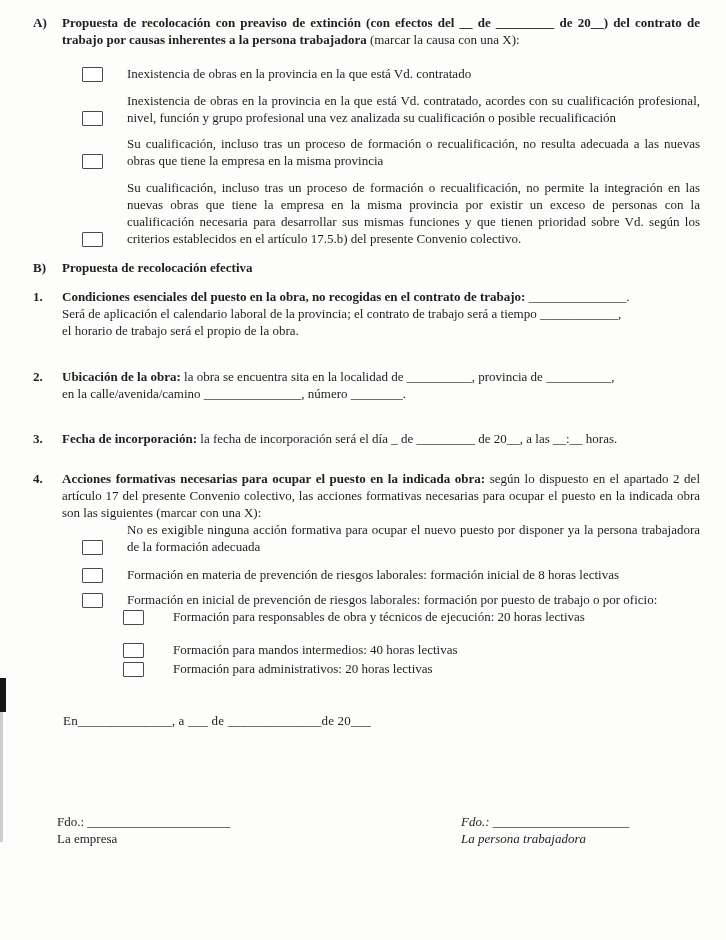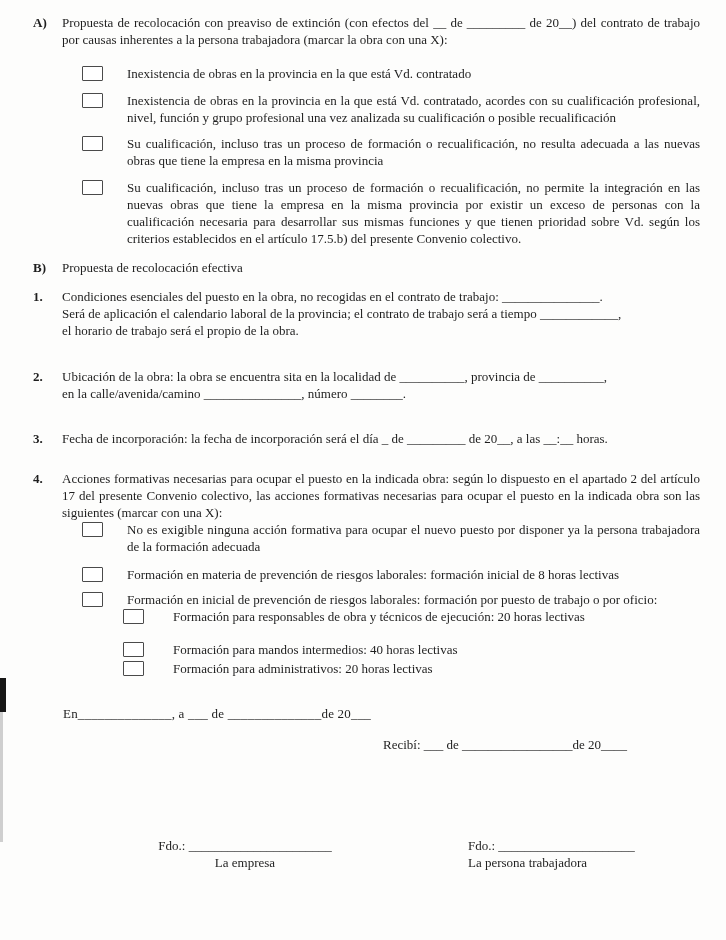--- a/index.html
+++ b/index.html
@@ -8,52 +8,52 @@
   .page {
     position:relative; width:726px; height:940px;
     background:#fdfdfc; color:#1e1e1e;
     font-family:"Liberation Serif", serif;
     font-size:13px; line-height:17px;
     padding:14px 26px 0 33px; overflow:hidden;
   }
   .row { display:flex; align-items:flex-start; }
   .num { flex:0 0 29px; font-weight:bold; }
   .text { flex:1; text-align:justify; white-space:pre-line; }
-  b { font-weight:normal; }
-  .cbrow { display:flex; align-items:flex-start; margin-left:49px; }
+  b { font-weight:bold; }
+  .cbrow { display:flex; align-items:flex-end; margin-left:49px; }
   .cb {
     flex:0 0 21px; width:21px; height:15px;
     border:1.4px solid #4a4a4a; background:#fff;
     margin-right:24px; margin-top:1px; border-radius:1px;
   }
   .cbtext { flex:1; text-align:justify; }
   .cbrow.sub { margin-left:90px; }
   .cbrow.sub .cb { margin-right:29px; }
   .enline { margin-left:30px; letter-spacing:0.2px; }
   .recibi { margin-left:350px; }
   .sig-row { display:flex; }
-  .sig-left { margin-left:24px; width:376px;text-align:center; }
-  .sig-right { margin-left:35px; }
+  .sig-left { margin-left:24px; width:376px; }
+  .sig-right { margin-left:28px;font-style:italic; }
   .scan-artifact {
     position:absolute; left:0; top:678px; width:6px; height:34px;
     background:#161616;
   }
   .edge-shade {
     position:absolute; left:0; top:712px; width:3px; height:130px;
     background:#cfcfcf;
   }
 </style>
 </head>
 <body>
 
 <div class="page">
 
   <div class="row">
     <span class="num">A)</span>
-    <p class="text"><b>Propuesta de recolocación con preaviso de extinción (con efectos del  __ de _________ de 20__) del contrato de trabajo por causas inherentes a la persona trabajadora</b><span> (marcar la obra con una X):</span></p>
+    <p class="text"><b>Propuesta de recolocación con preaviso de extinción (con efectos del  __ de _________ de 20__) del contrato de trabajo por causas inherentes a la persona trabajadora</b><span> (marcar la causa con una X):</span></p>
   </div>
 
   <div class="cbrow" style="margin-top:17px">
     <span class="cb"></span>
     <span class="cbtext">Inexistencia de obras en la provincia en la que está Vd. contratado</span>
   </div>
   <div class="cbrow" style="margin-top:10px">
     <span class="cb"></span>
     <span class="cbtext">Inexistencia de obras en la provincia en la que está Vd. contratado, acordes con su cualificación profesional, nivel, función y grupo profesional una vez analizada su cualificación o posible recualificación</span>
   </div>
@@ -113,23 +113,22 @@
   </div>
   <div class="cbrow sub" style="margin-top:16px">
     <span class="cb"></span>
     <span class="cbtext">Formación para mandos intermedios: 40 horas lectivas</span>
   </div>
   <div class="cbrow sub" style="margin-top:2px">
     <span class="cb"></span>
     <span class="cbtext">Formación para administrativos: 20 horas lectivas</span>
   </div>
 
-  <div class="enline" style="margin-top:28px">En______________, a ___  de ______________de 20___</div>
+  <div class="enline" style="margin-top:35px">En______________, a ___  de ______________de 20___</div>
 
-  <div class="recibi" style="margin-top:14px">Recibí: ___ de _________________de 20____</div>
 
   <div class="sig-row" style="margin-top:84px">
     <div class="sig-left">
       <div><span>Fdo.:</span><span> ______________________</span></div>
       <div>La empresa</div>
     </div>
     <div class="sig-right">
       <div><span>Fdo.:</span><span> _____________________</span></div>
       <div>La persona trabajadora</div>
     </div>

